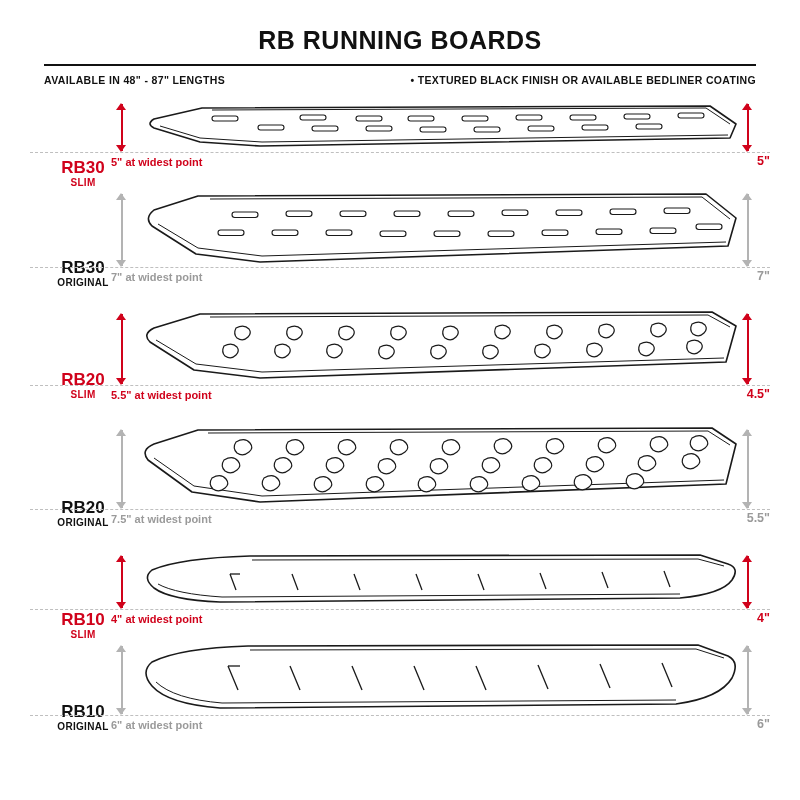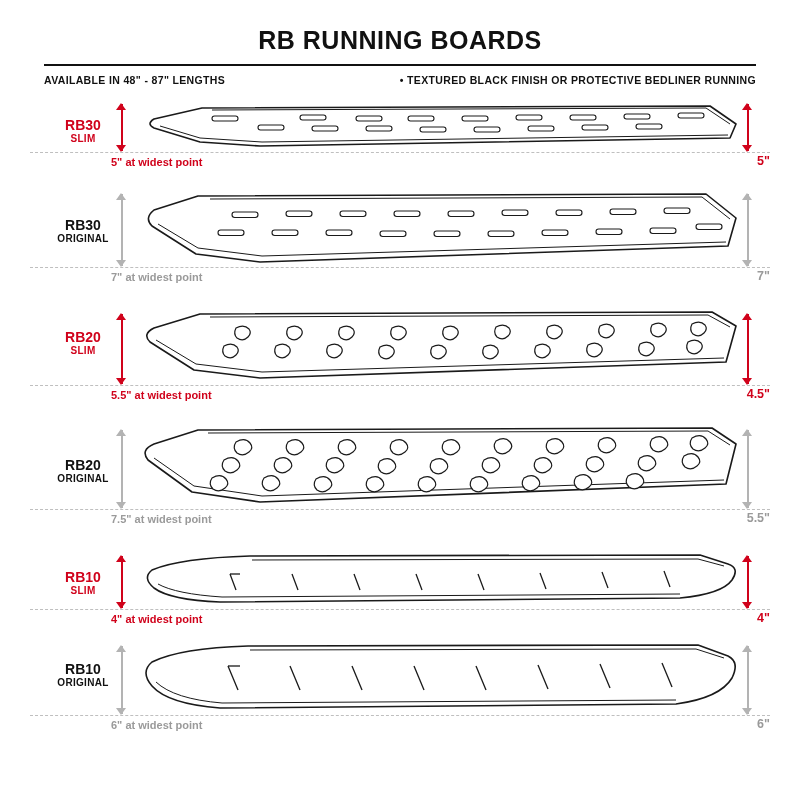--- a/index.html
+++ b/index.html
@@ -63,23 +63,24 @@
     height: 94px;
     margin-bottom: 0;
   }
   .row .label-block {
     position: absolute;
     left: 38px;
     width: 90px;
     text-align: center;
   }
   .row .model {
-    font-size: 14px;
+    font-size: 17px;
     font-weight: bold;
     line-height: 1.05;
+    margin-top: 41px;
   }
   .row .variant {
     font-size: 10px;
     font-weight: bold;
     letter-spacing: 0.3px;
     line-height: 1.2;
   }
   .row.red .model, .row.red .variant { color: #d0021b; }
   .row.dark .model, .row.dark .variant { color: #111111; }
 
@@ -149,21 +150,21 @@
 
 <div class="page">
 
   <div class="header">
     <div class="title">RB RUNNING BOARDS</div>
     <div class="title-rule"></div>
     <div class="subtitle">
       <span class="sub-left">AVAILABLE IN 48" - 87" LENGTHS</span>
       <span class="sub-right">
         <span>•</span>
-        <span>TEXTURED BLACK FINISH OR PROTECTIVE BEDLINER RUNNING</span>
+        <span>TEXTURED BLACK FINISH OR AVAILABLE BEDLINER COATING</span>
       </span>
     </div>
   </div>
 
   <div class="rows">
 
     <div class="row red" style="height:88px;">
       <div class="label-block" style="top:22px;">
         <div class="model">RB30</div>
         <div class="variant">SLIM</div>

